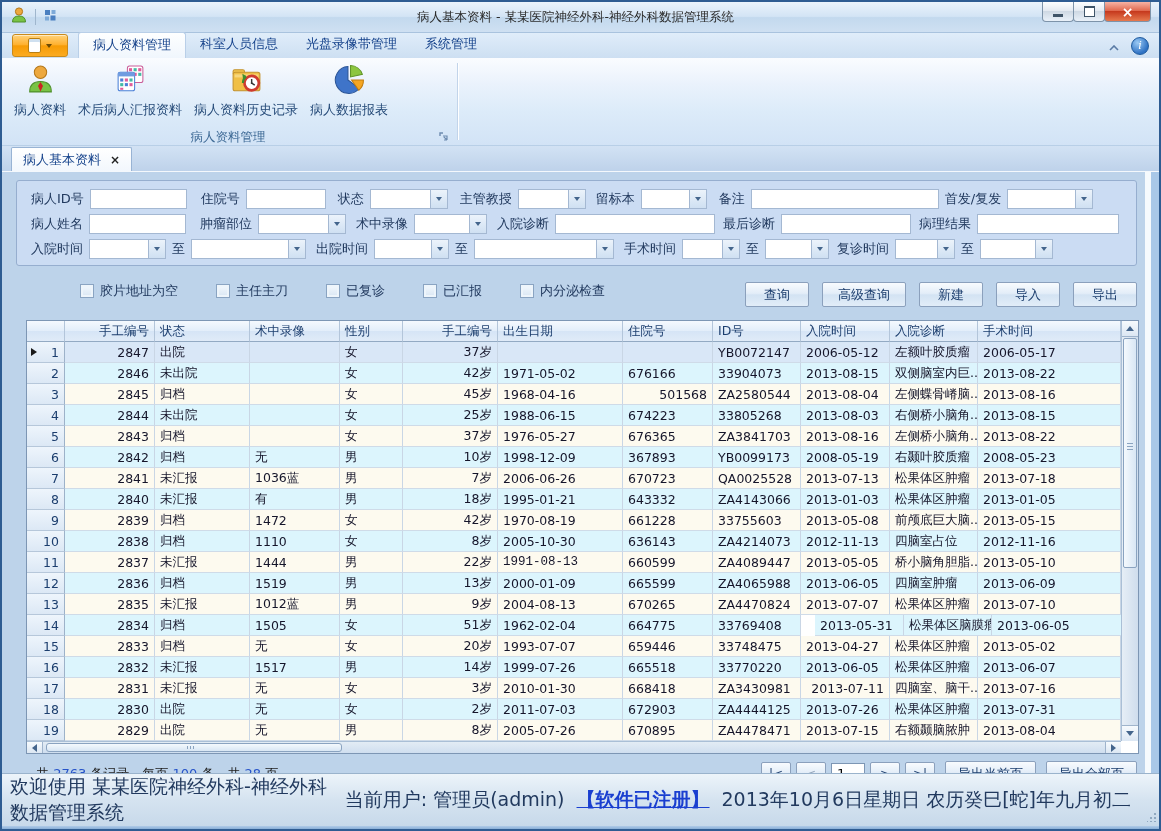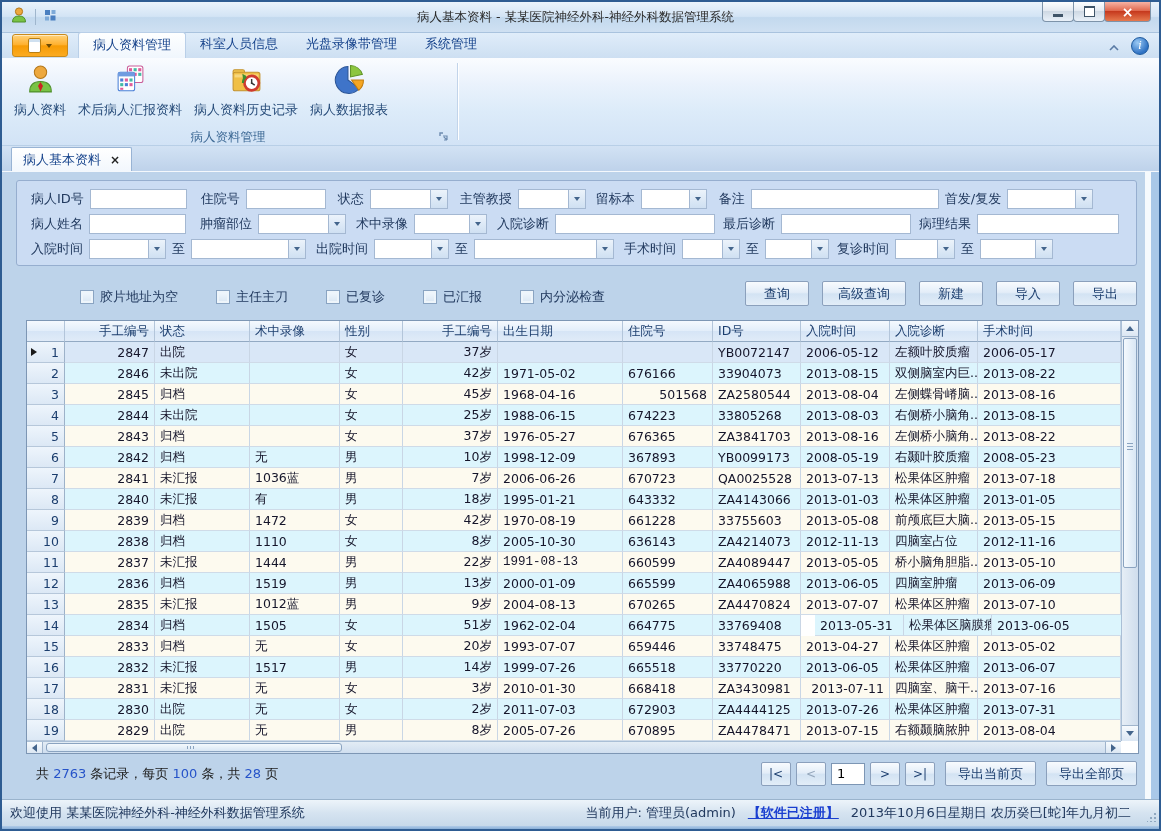--- a/index.html
+++ b/index.html
@@ -56,21 +56,21 @@
     background:linear-gradient(to right,#f6fafd 0 6px,#a9c8e8 6px);}
   .panel{width:1121px;height:86px;box-sizing:border-box;border:1px solid #96aecf;border-radius:3px;
     background:#cbdcf3;padding:7px 0 0 14px;}
   .f-row{display:flex;align-items:center;height:22px;margin-bottom:3px;font-size:13px;color:#21395e;}
   .f-label{margin-right:6px;white-space:nowrap;}
   .f-text{height:20px;box-sizing:border-box;border:1px solid #a4b8d2;background:#fff;}
   .f-combo{height:20px;box-sizing:border-box;border:1px solid #a4b8d2;background:#fff;display:flex;align-items:stretch;}
   .f-combo .cbtn{margin-left:auto;width:16px;background:linear-gradient(#ecf3fb,#cfe0f2);border-left:1px solid #a4b8d2;
     display:flex;align-items:center;justify-content:center;}
   .arrow-dn{width:0;height:0;border-left:3.5px solid transparent;border-right:3.5px solid transparent;border-top:4px solid #44658c;}
-  .actions{width:1121px;display:flex;align-items:flex-end;margin-top:16px;height:24px;}
+  .actions{width:1121px;display:flex;align-items:flex-start;margin-top:16px;height:24px;}
   .cbwrap{display:flex;margin-left:64px;}
   .cb{display:flex;align-items:center;font-size:13px;color:#21395e;margin-right:38px;}
   .cb .box{width:14px;height:14px;box-sizing:border-box;border:1px solid #8aa4c2;margin-right:6px;
     background:linear-gradient(#f4f9fe,#d9e6f3);box-shadow:inset 0 0 0 2px #eef5fb;}
   .abtns{margin-left:auto;display:flex;}
   .abtn{height:23px;margin-left:13px;display:flex;align-items:center;justify-content:center;font-size:13px;color:#1c3e6e;
     border:1px solid #8ba0bc;border-radius:2px;background:linear-gradient(#f8fbfe,#e3edf8 45%,#d3e3f3 52%,#e2edf8);}
   
   .grid{width:1111px;height:432px;margin-top:14px;margin-left:10px;position:relative;border:1px solid #7d96b4;
     background:#fff;font-size:12.5px;}
@@ -120,21 +120,21 @@
   .pgbtn{width:28px;height:22px;margin-left:5px;display:flex;align-items:center;justify-content:center;font-size:12px;
     color:#1c3e6e;border:1px solid #8ba0bc;border-radius:2px;background:linear-gradient(#f8fbfe,#e3edf8 45%,#d3e3f3 52%,#e2edf8);}
   .pgbtn.dim{color:#93a5ba;}
   .pageinput{width:34px;height:22px;margin-left:5px;box-sizing:border-box;border:1px solid #7d96b4;font-size:13px;
     padding-left:5px;font-family:"DejaVu Sans",sans-serif;}
   .expbtn{height:23px;padding:0 12px;margin-left:10px;display:flex;align-items:center;font-size:13px;color:#1c3e6e;
     border:1px solid #8ba0bc;border-radius:2px;background:linear-gradient(#f8fbfe,#e3edf8 45%,#d3e3f3 52%,#e2edf8);white-space:nowrap;}
   .expbtn:first-of-type{margin-left:24px;}
   
   .statusbar{flex:0 0 26px;display:flex;align-items:center;position:relative;padding:0 14px 0 8px;
-    background:linear-gradient(#edf4fa,#d5e3f0 50%,#c7d9ea);border-top:1px solid #9ab3cc;font-size:13px;color:#21395e;}
+    background:linear-gradient(#edf4fa,#d5e3f0 50%,#c7d9ea);border-top:1px solid #9ab3cc;font-size:19px;color:#21395e;}
   .sb-right{margin-left:auto;display:flex;align-items:center;gap:12px;margin-right:14px;white-space:nowrap;}
   .sb-link{color:#1a3fd0;font-weight:bold;text-decoration:underline;}
   .grip{position:absolute;right:3px;bottom:4px;width:9px;height:9px;
     background:
      radial-gradient(circle at 8px 1px,#8fa8c0 1px,transparent 1.4px),
      radial-gradient(circle at 8px 5px,#8fa8c0 1px,transparent 1.4px),
      radial-gradient(circle at 4px 5px,#8fa8c0 1px,transparent 1.4px),
      radial-gradient(circle at 8px 9px,#8fa8c0 1px,transparent 1.4px),
      radial-gradient(circle at 4px 9px,#8fa8c0 1px,transparent 1.4px),
      radial-gradient(circle at 0px 9px,#8fa8c0 1px,transparent 1.4px);}

